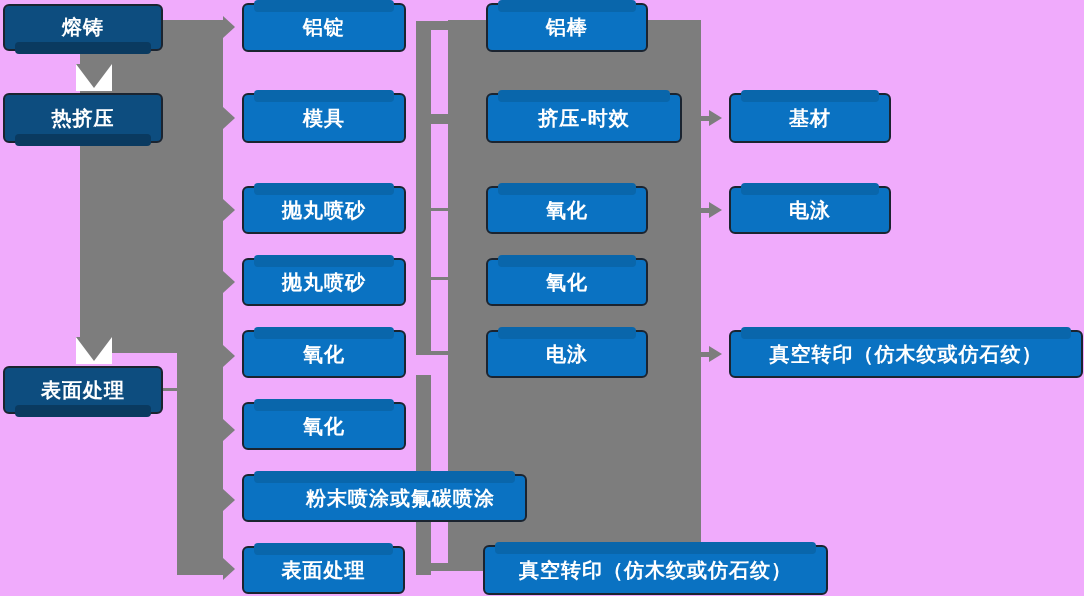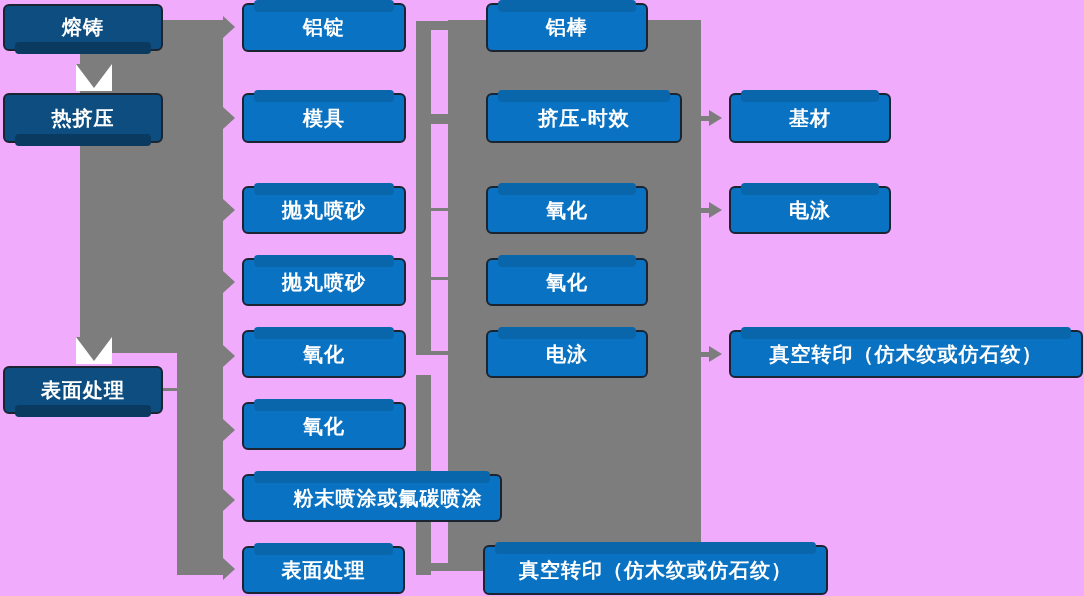--- a/index.html
+++ b/index.html
@@ -83,21 +83,21 @@
   <div id="nodes">
       <div class="node stage" style="left: 3px; top: 4px; width: 160px; height: 47px;">熔铸</div>
       <div class="node stage" style="left: 3px; top: 93px; width: 160px; height: 50px; font-family: Liberation Mono, monospace;">热挤压</div>
       <div class="node stage" style="left: 3px; top: 366px; width: 160px; height: 48px;">表面处理</div>
       <div class="node step" style="left: 242px; top: 3px; width: 164px; height: 49px;">铝锭</div>
       <div class="node step" style="left: 242px; top: 93px; width: 164px; height: 50px; text-align: right;">模具</div>
       <div class="node step" style="left: 242px; top: 186px; width: 164px; height: 48px;">抛丸喷砂</div>
       <div class="node step" style="left: 242px; top: 258px; width: 164px; height: 48px;">抛丸喷砂</div>
       <div class="node step" style="left: 242px; top: 330px; width: 164px; height: 48px;">氧化</div>
       <div class="node step" style="left: 242px; top: 402px; width: 164px; height: 48px;">氧化</div>
-      <div class="node step" style="left: 242px; top: 474px; width: 260px; height: 48px; padding-left: 32px;">粉末喷涂或氟碳喷涂</div>
+      <div class="node step" style="left: 242px; top: 474px; width: 285px; height: 48px; padding-left: 32px;">粉末喷涂或氟碳喷涂</div>
       <div class="node step" style="left: 242px; top: 546px; width: 163px; height: 48px;">表面处理</div>
       <div class="node step" style="left: 486px; top: 3px; width: 162px; height: 49px;">铝棒</div>
       <div class="node step" style="left: 486px; top: 93px; width: 196px; height: 50px;">挤压-时效</div>
       <div class="node step" style="left: 486px; top: 186px; width: 162px; height: 48px;">氧化</div>
       <div class="node step" style="left: 486px; top: 258px; width: 162px; height: 48px;">氧化</div>
       <div class="node step" style="left: 486px; top: 330px; width: 162px; height: 48px;">电泳</div>
       <div class="node step" style="left: 483px; top: 545px; width: 345px; height: 50px;">真空转印（仿木纹或仿石纹）</div>
       <div class="node step" style="left: 729px; top: 93px; width: 162px; height: 50px;">基材</div>
       <div class="node step" style="left: 729px; top: 186px; width: 162px; height: 48px;">电泳</div>
       <div class="node step" style="left: 729px; top: 330px; width: 354px; height: 48px;">真空转印（仿木纹或仿石纹）</div>

